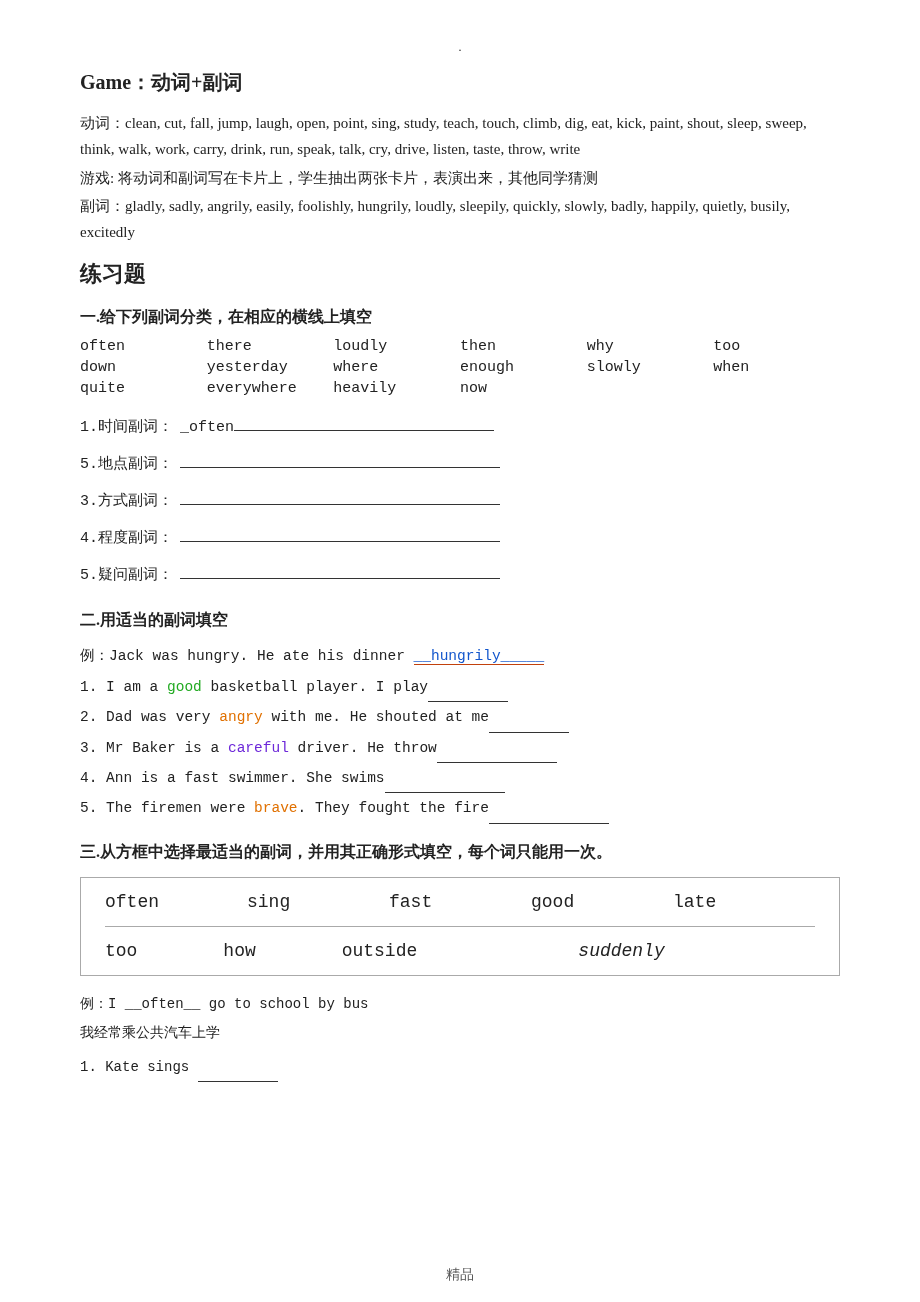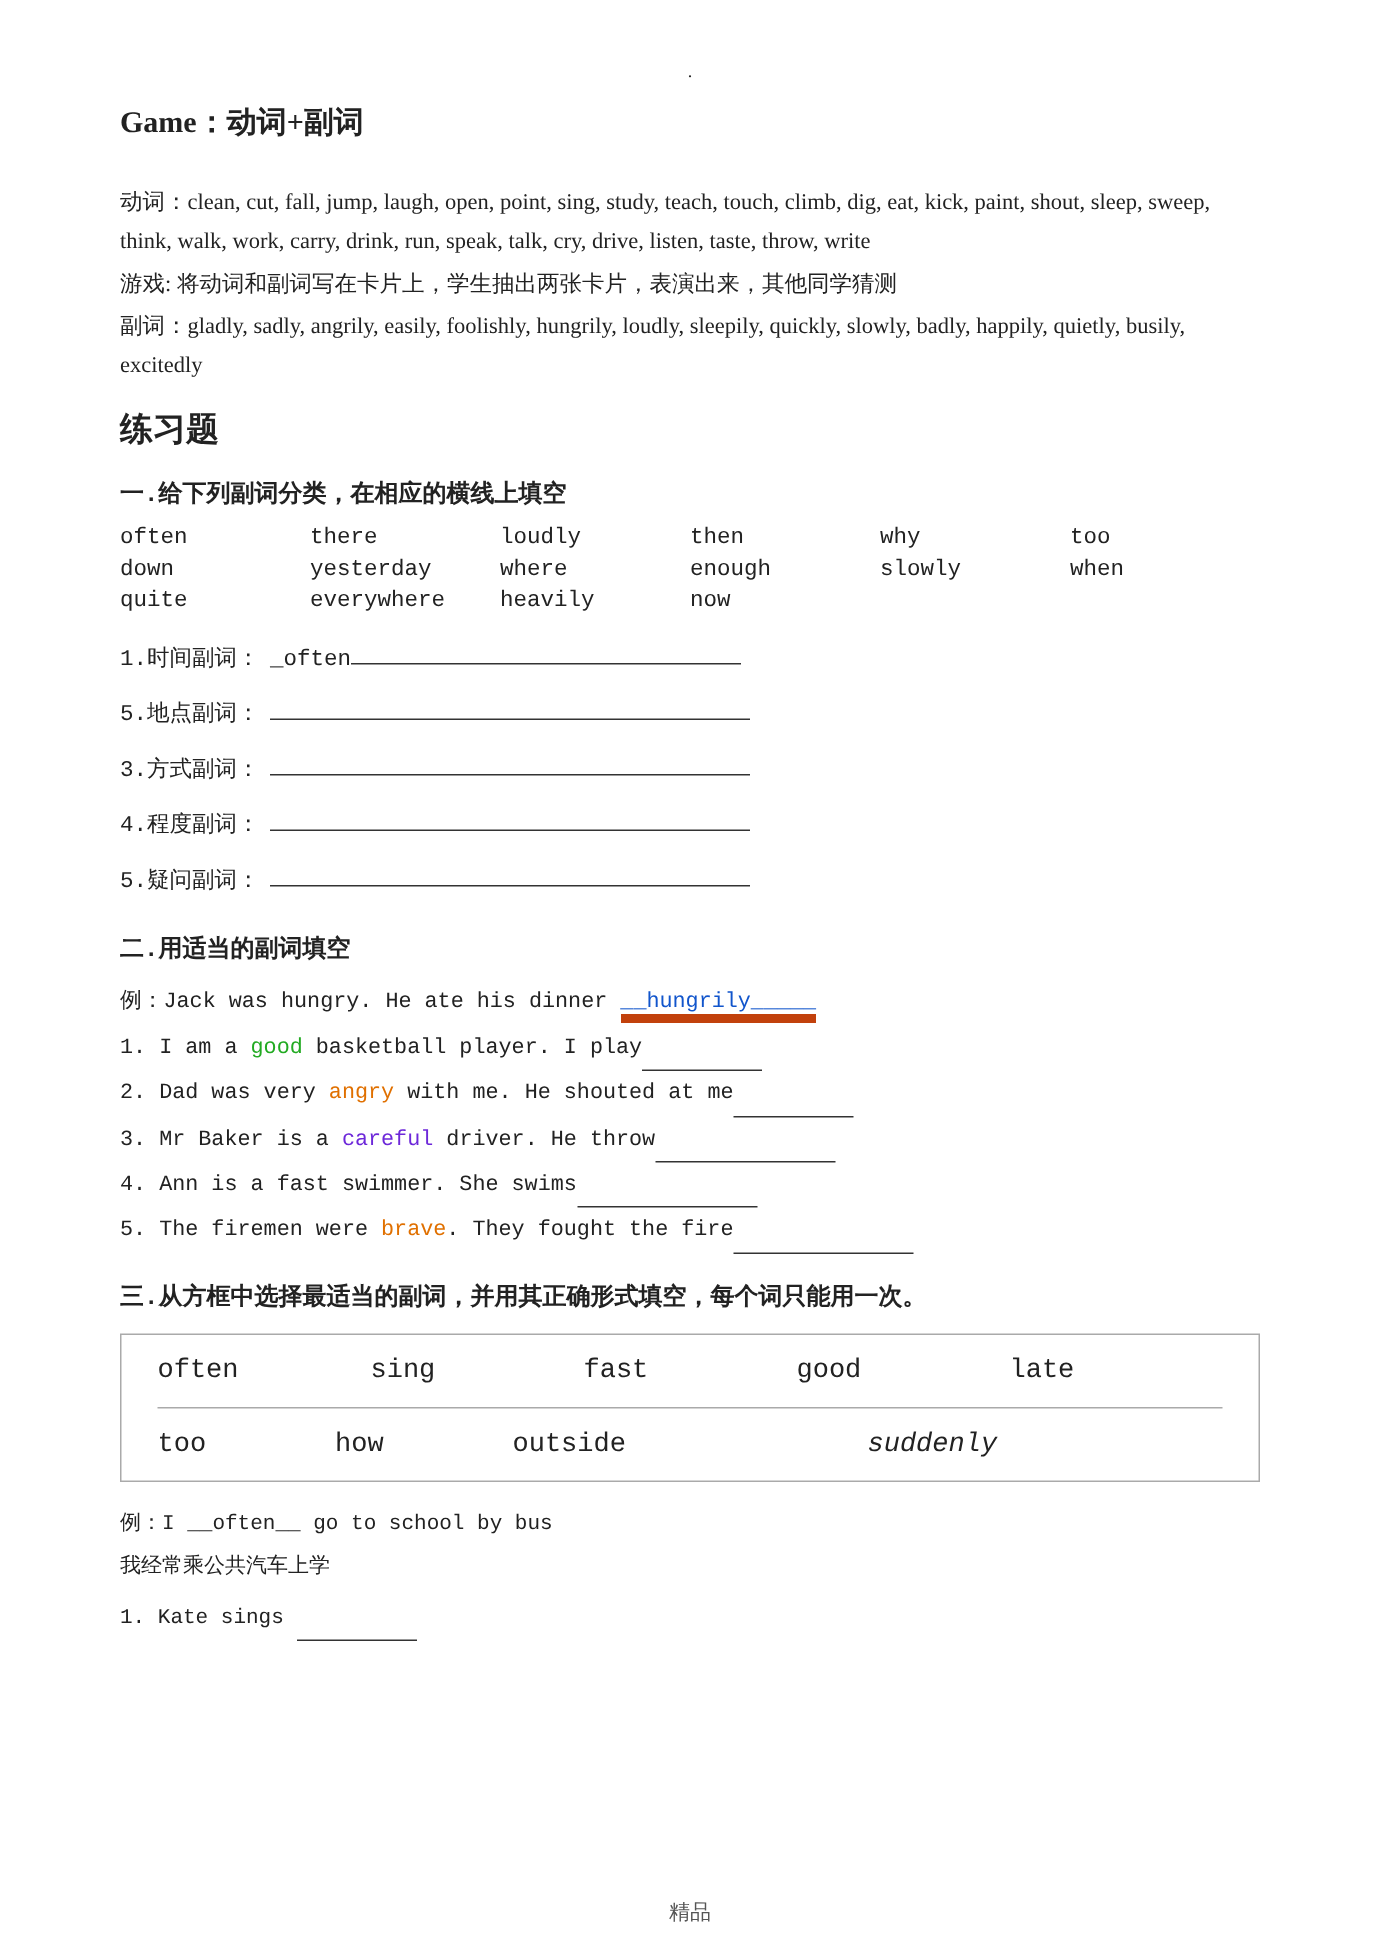--- a/index.html
+++ b/index.html
@@ -14,41 +14,40 @@
       position: relative;
     }
     .dot-center {
       text-align: center;
       font-size: 12px;
       margin-bottom: 10px;
     }
     .section-title {
       font-size: 20px;
       font-weight: bold;
-      margin-bottom: 22px;
+      margin-bottom: 10px;
       font-family: "SimSun", serif;
     }
     .game-section {
       margin-bottom: 14px;
       line-height: 1.75;
     }
     .game-section p {
       text-indent: 0;
       margin-bottom: 2px;
     }
     .exercise-title {
       font-size: 22px;
       font-weight: bold;
       margin: 14px 0 0 0;
     }
     .part-title {
       font-size: 16px;
       font-weight: bold;
       margin: 18px 0 10px 0;
-      font-family: Liberation Mono, monospace;
     }
     .word-grid {
       display: grid;
       grid-template-columns: repeat(6, 1fr);
       row-gap: 4px;
       margin-bottom: 14px;
       font-family: "Courier New", monospace;
       font-size: 15px;
     }
     .word-grid span {
@@ -85,21 +84,21 @@
       display: inline-block;
       border-bottom: 1px solid #333;
       min-width: 120px;
       height: 1px;
       vertical-align: bottom;
     }
     .colored-text-green { color: #22aa22; }
     .colored-text-orange { color: #e07000; }
     .colored-text-teal { color: #6d28d9; }
     .underline-answer {
-      border-bottom: 6px solid #c2410c;
+      border-bottom: 1px solid #c2410c;
       color: #1155cc;
     }
     .section2-lines {
       line-height: 2.1;
       margin-bottom: 8px;
       font-family: "Courier New", monospace;
       font-size: 14.5px;
     }
     .box-wrapper {
       border: 1.5px solid #aaa;

